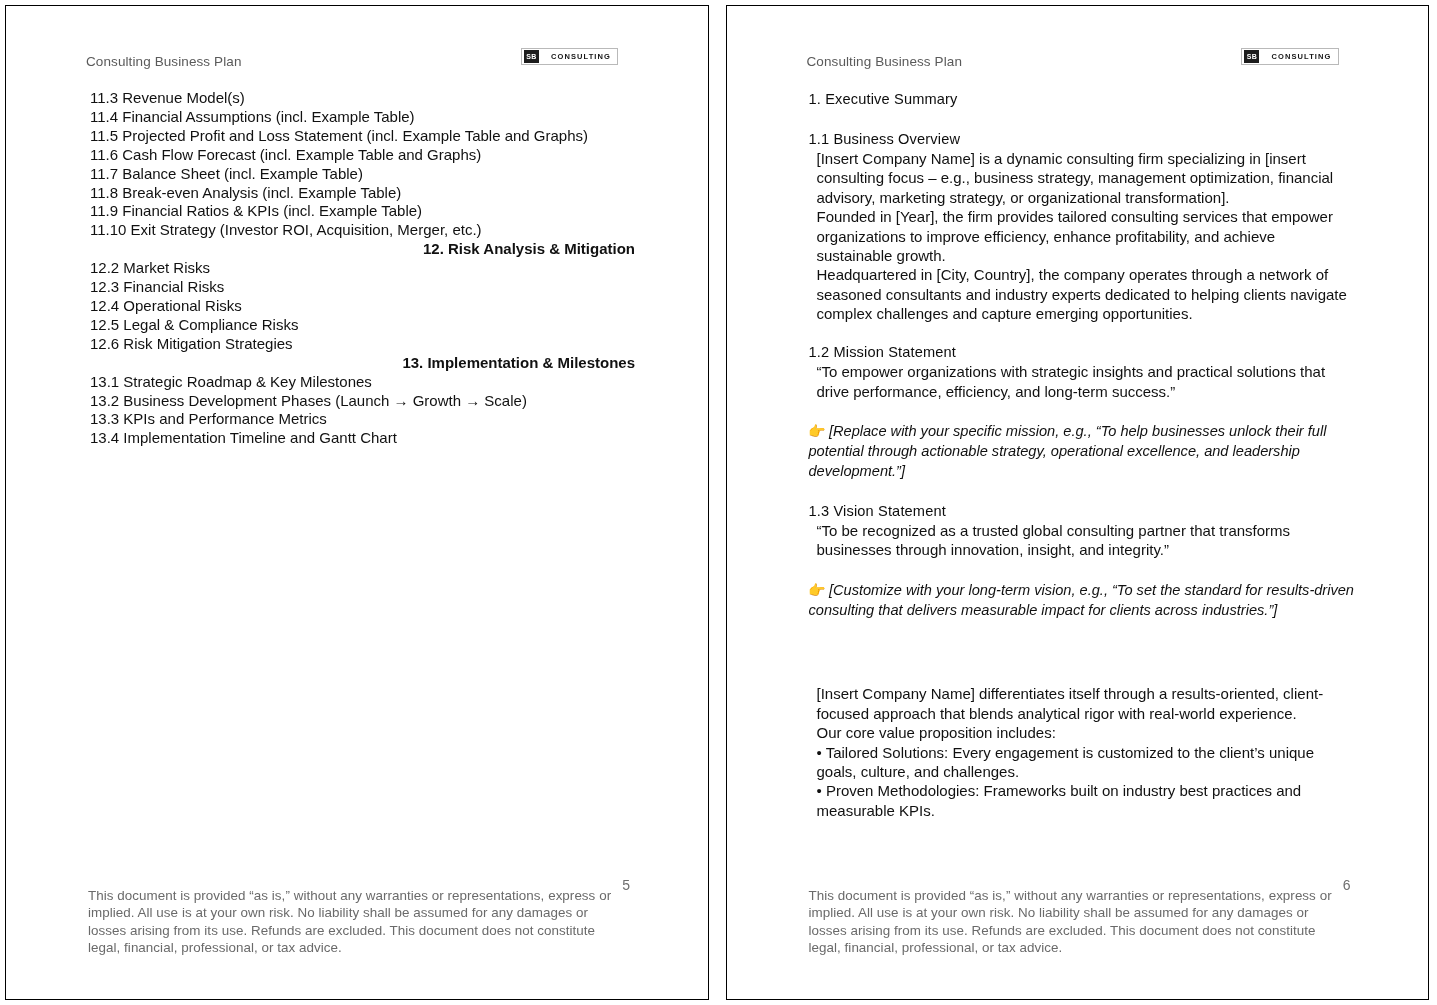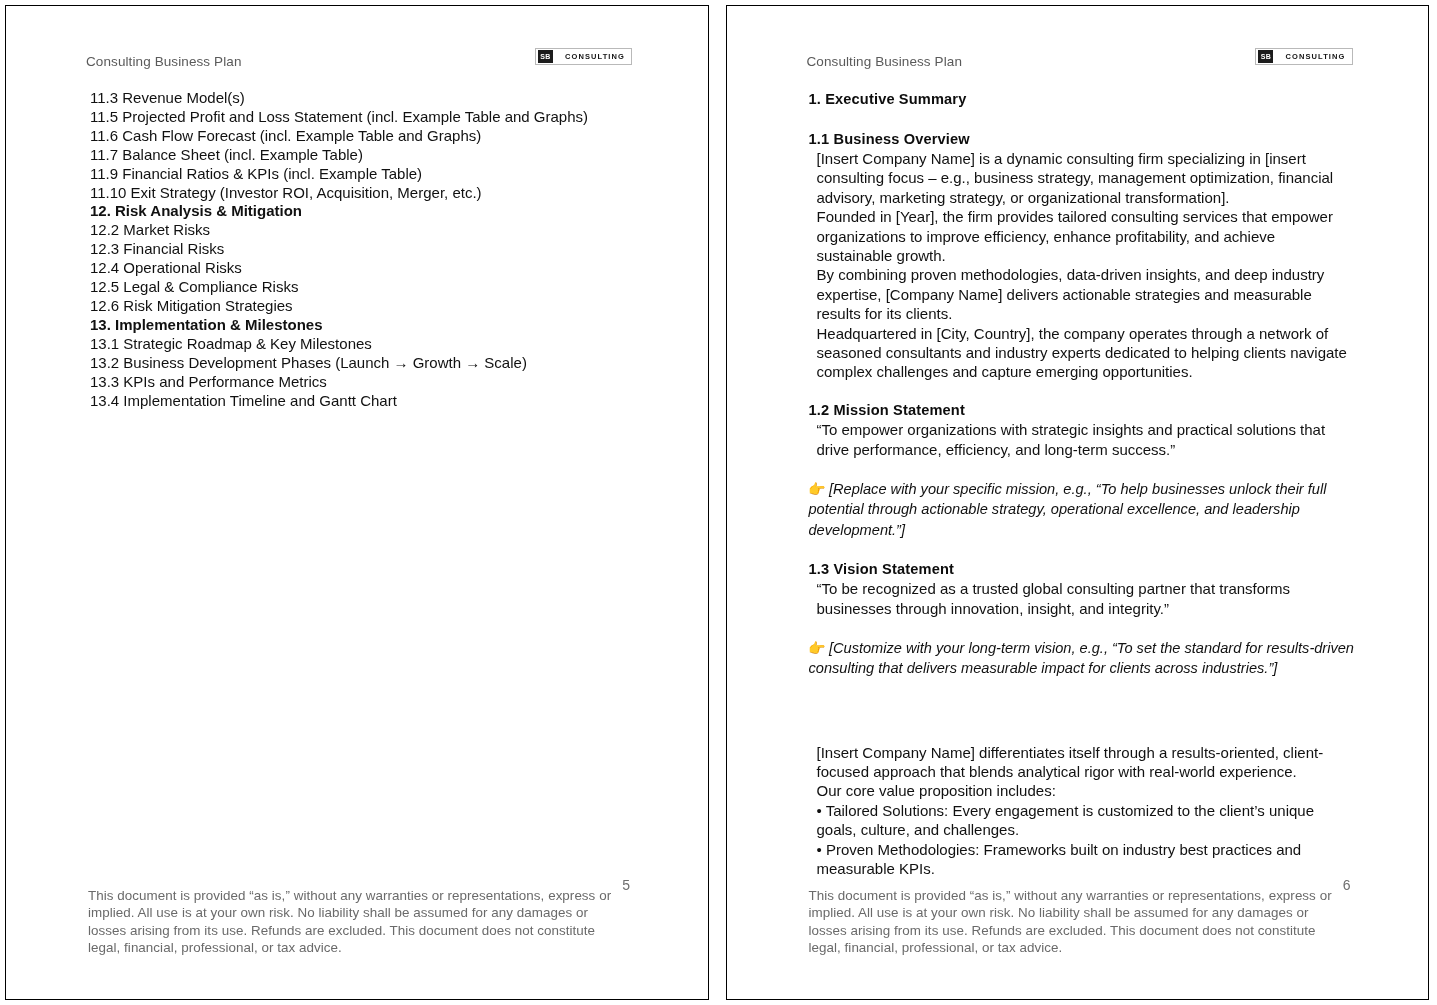--- a/index.html
+++ b/index.html
@@ -51,21 +51,21 @@
     position: absolute;
     left: 0;
     top: 0;
     font-size: 13.5px;
     color: #5a5a5a;
     letter-spacing: 0.1px;
     font-family: "Liberation Sans", sans-serif;
   }
   .brand-logo {
     position: absolute;
-    right: 0;
+    right: 14px;
     top: -6px;
     display: flex;
     align-items: center;
     gap: 12px;
     border: 1.5px solid #b9b9b9;
     background: #ffffff;
     padding: 2px 6px 2px 2px;
     height: 17px;
     box-sizing: border-box;
   }
@@ -98,32 +98,33 @@
     width: 545px;
   }
   .toc-line {
     font-size: 15px;
     line-height: 18.9px;
     color: #111111;
     white-space: nowrap;
   }
   .toc-line.heading {
     font-weight: bold;
+    text-align: right;
   }
 
   
   .body-flow {
     position: absolute;
     top: 84px;
     left: 2px;
     width: 546px;
   }
   .h-section {
     font-size: 14.6px;
-    font-weight: bold;
+    font-weight: normal;
     color: #0d0d0d;
     line-height: 19.5px;
     letter-spacing: 0.15px;
   }
   .para {
     font-size: 15px;
     line-height: 19.4px;
     color: #111111;
     margin-left: 8px;
   }
@@ -174,23 +175,25 @@
       <div class="doc-header">
         <div class="doc-header-title">Consulting Business Plan</div>
         <div class="brand-logo">
           <span class="brand-mark">SB</span>
           <span class="brand-word">CONSULTING</span>
         </div>
       </div>
 
       <div class="toc" id="toc-list">
           <div class="toc-line">11.3 Revenue Model(s)</div>
+          <div class="toc-line">11.4 Financial Assumptions (incl. Example Table)</div>
           <div class="toc-line">11.5 Projected Profit and Loss Statement (incl. Example Table and Graphs)</div>
           <div class="toc-line">11.6 Cash Flow Forecast (incl. Example Table and Graphs)</div>
           <div class="toc-line">11.7 Balance Sheet (incl. Example Table)</div>
+          <div class="toc-line">11.8 Break-even Analysis (incl. Example Table)</div>
           <div class="toc-line">11.9 Financial Ratios &amp; KPIs (incl. Example Table)</div>
           <div class="toc-line">11.10 Exit Strategy (Investor ROI, Acquisition, Merger, etc.)</div>
           <div class="toc-line heading">12. Risk Analysis &amp; Mitigation</div>
           <div class="toc-line">12.2 Market Risks</div>
           <div class="toc-line">12.3 Financial Risks</div>
           <div class="toc-line">12.4 Operational Risks</div>
           <div class="toc-line">12.5 Legal &amp; Compliance Risks</div>
           <div class="toc-line">12.6 Risk Mitigation Strategies</div>
           <div class="toc-line heading">13. Implementation &amp; Milestones</div>
           <div class="toc-line">13.1 Strategic Roadmap &amp; Key Milestones</div>
@@ -217,21 +220,20 @@
       </div>
 
       <div class="body-flow">
 
         <div class="h-section">1. Executive Summary</div>
         <div class="spacer-md"></div>
 
         <div class="h-section">1.1 Business Overview</div>
         <div class="para">[Insert Company Name] is a dynamic consulting firm specializing in [insert consulting focus – e.g., business strategy, management optimization, financial advisory, marketing strategy, or organizational transformation].</div>
         <div class="para">Founded in [Year], the firm provides tailored consulting services that empower organizations to improve efficiency, enhance profitability, and achieve sustainable growth.</div>
-        <div class="para">By combining proven methodologies, data-driven insights, and deep industry expertise, [Company Name] delivers actionable strategies and measurable results for its clients.</div>
         <div class="para">Headquartered in [City, Country], the company operates through a network of seasoned consultants and industry experts dedicated to helping clients navigate complex challenges and capture emerging opportunities.</div>
         <div class="spacer-sm"></div>
 
         <div class="h-section">1.2 Mission Statement</div>
         <div class="para">“To empower organizations with strategic insights and practical solutions that drive performance, efficiency, and long-term success.”</div>
         <div class="spacer-md"></div>
         <div class="note"><span class="finger">👉</span><span>[Replace with your specific mission, e.g., “To help businesses unlock their full potential through actionable strategy, operational excellence, and leadership development.”]</span></div>
         <div class="spacer-md"></div>
 
         <div class="h-section">1.3 Vision Statement</div>

